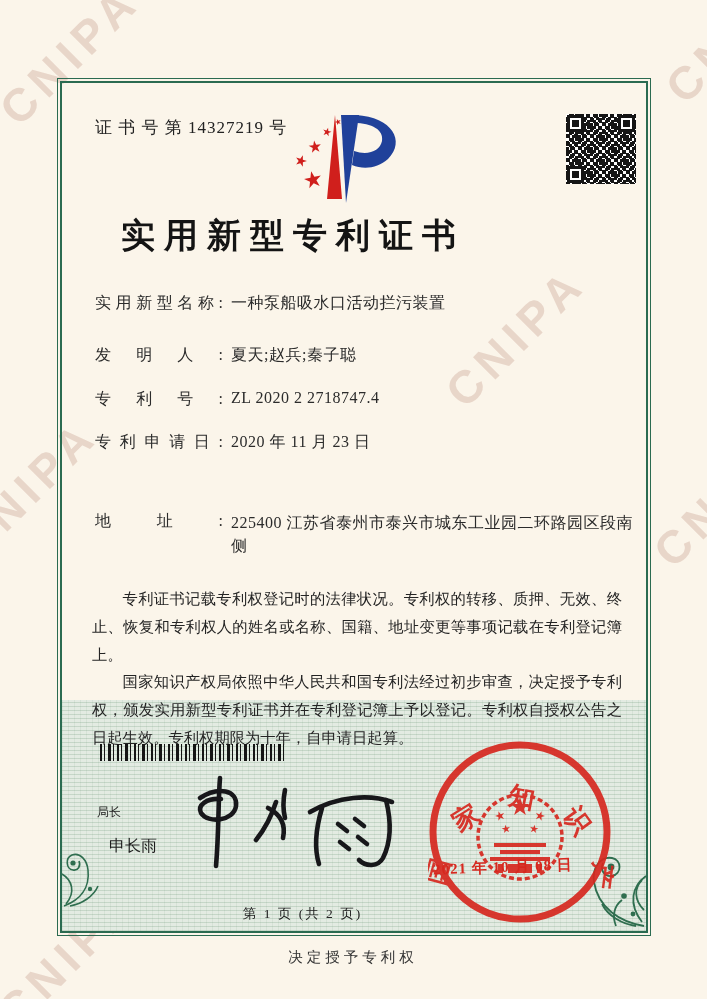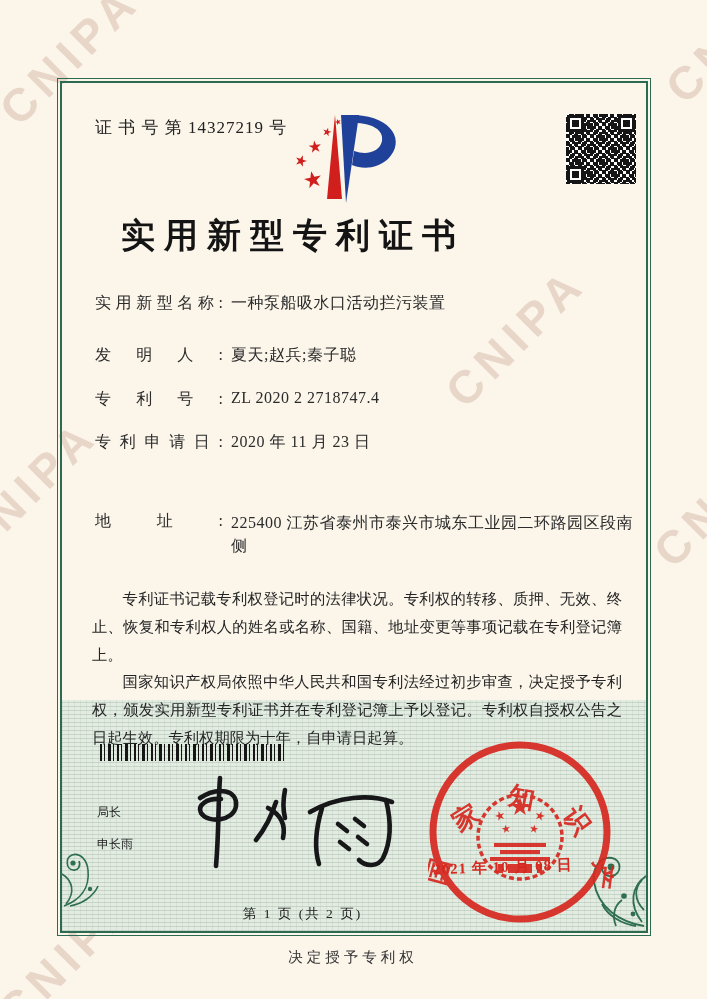--- a/index.html
+++ b/index.html
@@ -34,21 +34,21 @@
   .grant2{position:absolute;left:290px;top:0;}
   .glabel{letter-spacing:1px;}
   .bodytxt{position:absolute;left:92px;top:585px;width:530px;font-size:15.3px;
            line-height:1.82;color:#242424;text-align:justify;}
   .bodytxt p{margin:0;text-indent:2em;}
   .barcode{position:absolute;left:100px;top:744px;width:184px;height:17px;
            background:repeating-linear-gradient(90deg,#151515 0 2px,transparent 2px 4px,
                      #151515 4px 5px,transparent 5px 8px,#151515 8px 11px,transparent 11px 13px,
                      #151515 13px 14px,transparent 14px 17px);}
   .role{position:absolute;left:97px;top:804px;font-family:"Liberation Sans",sans-serif;font-size:12px;color:#1d1d1d;}
-  .dname{position:absolute;left:97px;top:836px;font-family:"Liberation Sans",sans-serif;font-size:12px;color:#1d1d1d;}
+  .dname{position:absolute;left:109px;top:836px;font-family:"Liberation Sans",sans-serif;font-size:16px;color:#1d1d1d;}
   .sig{position:absolute;left:188px;top:768px;z-index:6;}
   .seal{position:absolute;left:428px;top:737px;z-index:6;opacity:0.92;}
   .sealdate{position:absolute;left:433px;top:858px;z-index:7;color:#d6281f;
             font-size:15px;font-weight:bold;letter-spacing:1px;transform:rotate(-2deg);}
   .pageinfo{position:absolute;left:57px;top:905px;width:491px;text-align:center;
             font-size:13.5px;letter-spacing:2px;color:#222;}
   .cont{position:absolute;left:57px;top:948px;width:592px;text-align:center;
         font-size:14.5px;letter-spacing:4px;color:#333;}
   .orn{position:absolute;z-index:3;}
 </style>

